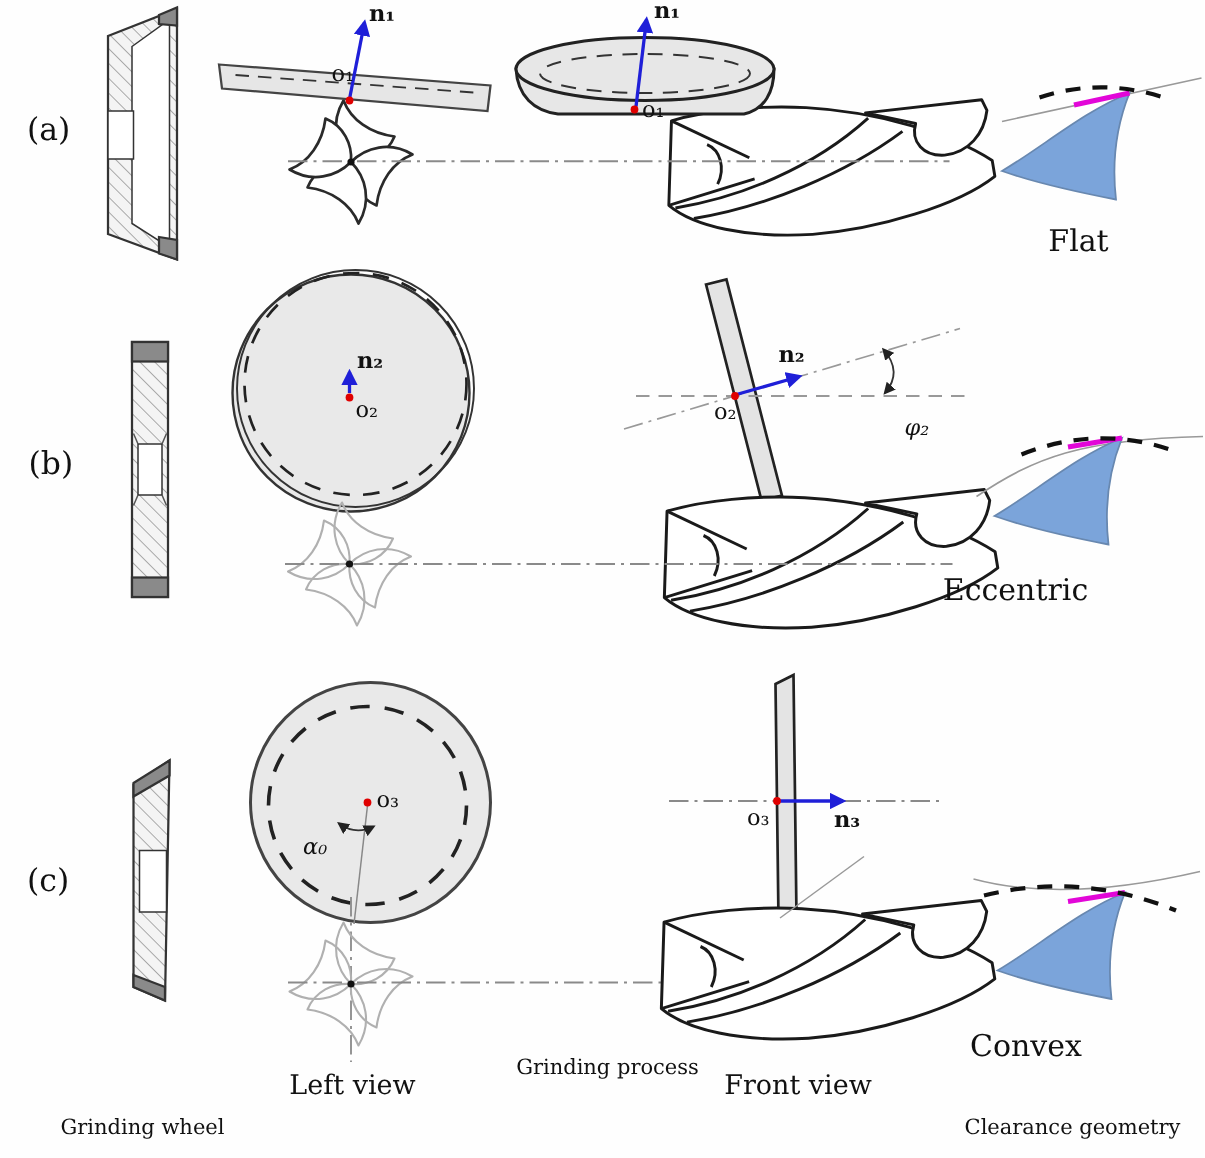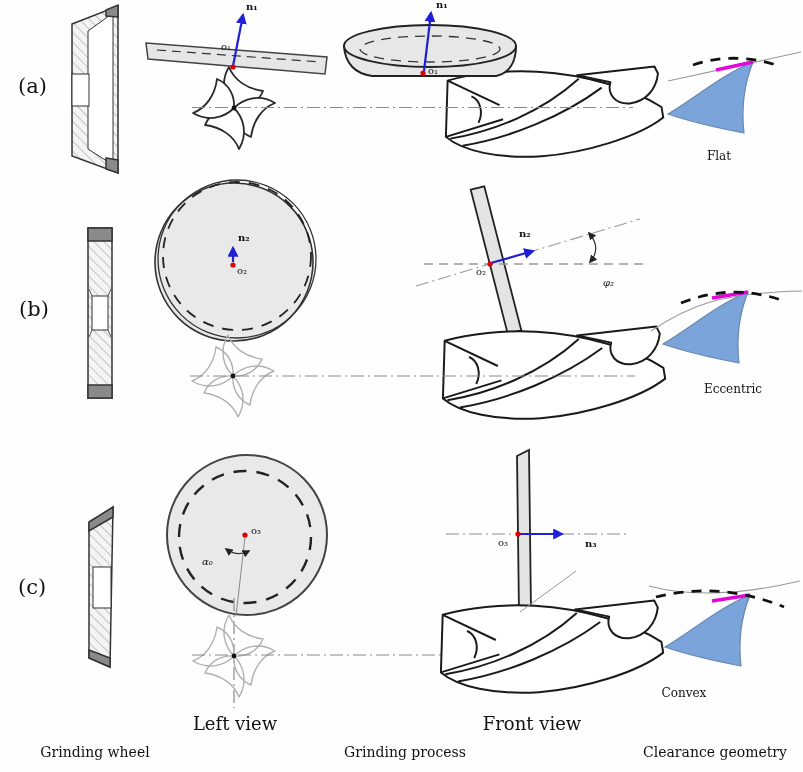--- a/index.html
+++ b/index.html
@@ -1,25 +1,25 @@
 <!DOCTYPE html>
 <html><head>
 <meta charset="utf-8">
 <style>
   html,body{margin:0;padding:0;background:#ffffff;}
   #fig{position:relative;width:803px;height:772px;background:#fefefe;overflow:hidden;
        font-family:"DejaVu Serif","Liberation Serif",serif;color:#111;}
   #fig svg{position:absolute;left:0;top:0;}
-  .lbl{position:absolute;font-size:10px;line-height:1;white-space:nowrap;color:#111;}
+  .lbl{position:absolute;font-size:15px;line-height:1;white-space:nowrap;color:#111;}
   .vec{font-weight:bold;}
   .ital{font-style:italic;margin-top:41px;}
   .rowlbl{font-size:21px;}
   .cap{font-size:18px;transform:translateX(-50%);}
   .cap2{font-size:14px;transform:translateX(-50%);}
-  .clr{font-size:12px;transform:translateX(-50%);}
+  .clr{font-size:20px;transform:translateX(-50%);}
 </style>
 </head>
 <body>
 
 <div id="fig">
 <svg width="803" height="772" viewBox="0 0 803 772">
   <defs>
     <pattern id="hatch" width="7" height="7" patternUnits="userSpaceOnUse" patternTransform="rotate(-45)">
       <rect width="7" height="7" fill="#f4f4f4"></rect>
       <line x1="0" y1="0" x2="0" y2="7" stroke="#9a9a9a" stroke-width="1.1"></line>
@@ -179,24 +179,24 @@
 
   <span class="lbl vec" style="left:238px;top:233px">n₂</span>
   <span class="lbl" style="left:237px;top:266px">o₂</span>
   <span class="lbl vec" style="left:519px;top:229px">n₂</span>
   <span class="lbl" style="left:476px;top:267px">o₂</span>
   <span class="lbl ital" style="left:603px;top:237px">φ₂</span>
 
   <span class="lbl ital" style="left:202px;top:516px">α₀</span>
   <span class="lbl" style="left:251px;top:526px">o₃</span>
   <span class="lbl" style="left:498px;top:538px">o₃</span>
-  <span class="lbl vec" style="left:585px;top:539px">n₃</span>
+  <span class="lbl vec" style="left:556px;top:539px">n₃</span>
 
   <span class="lbl clr" style="left:719px;top:150px">Flat</span>
-  <span class="lbl clr" style="left:733px;top:383px">Eccentric</span>
+  <span class="lbl clr" style="left:677px;top:383px">Eccentric</span>
   <span class="lbl clr" style="left:684px;top:687px">Convex</span>
 
   <span class="lbl cap" style="left:235px;top:715px">Left view</span>
   <span class="lbl cap" style="left:532px;top:715px">Front view</span>
   <span class="lbl cap2" style="left:95px;top:745px">Grinding wheel</span>
-  <span class="lbl cap2" style="left:405px;top:745px">Grinding process</span>
+  <span class="lbl cap2" style="left:405px;top:705px">Grinding process</span>
   <span class="lbl cap2" style="left:715px;top:745px">Clearance geometry</span>
 </div>
 
 </body></html>

